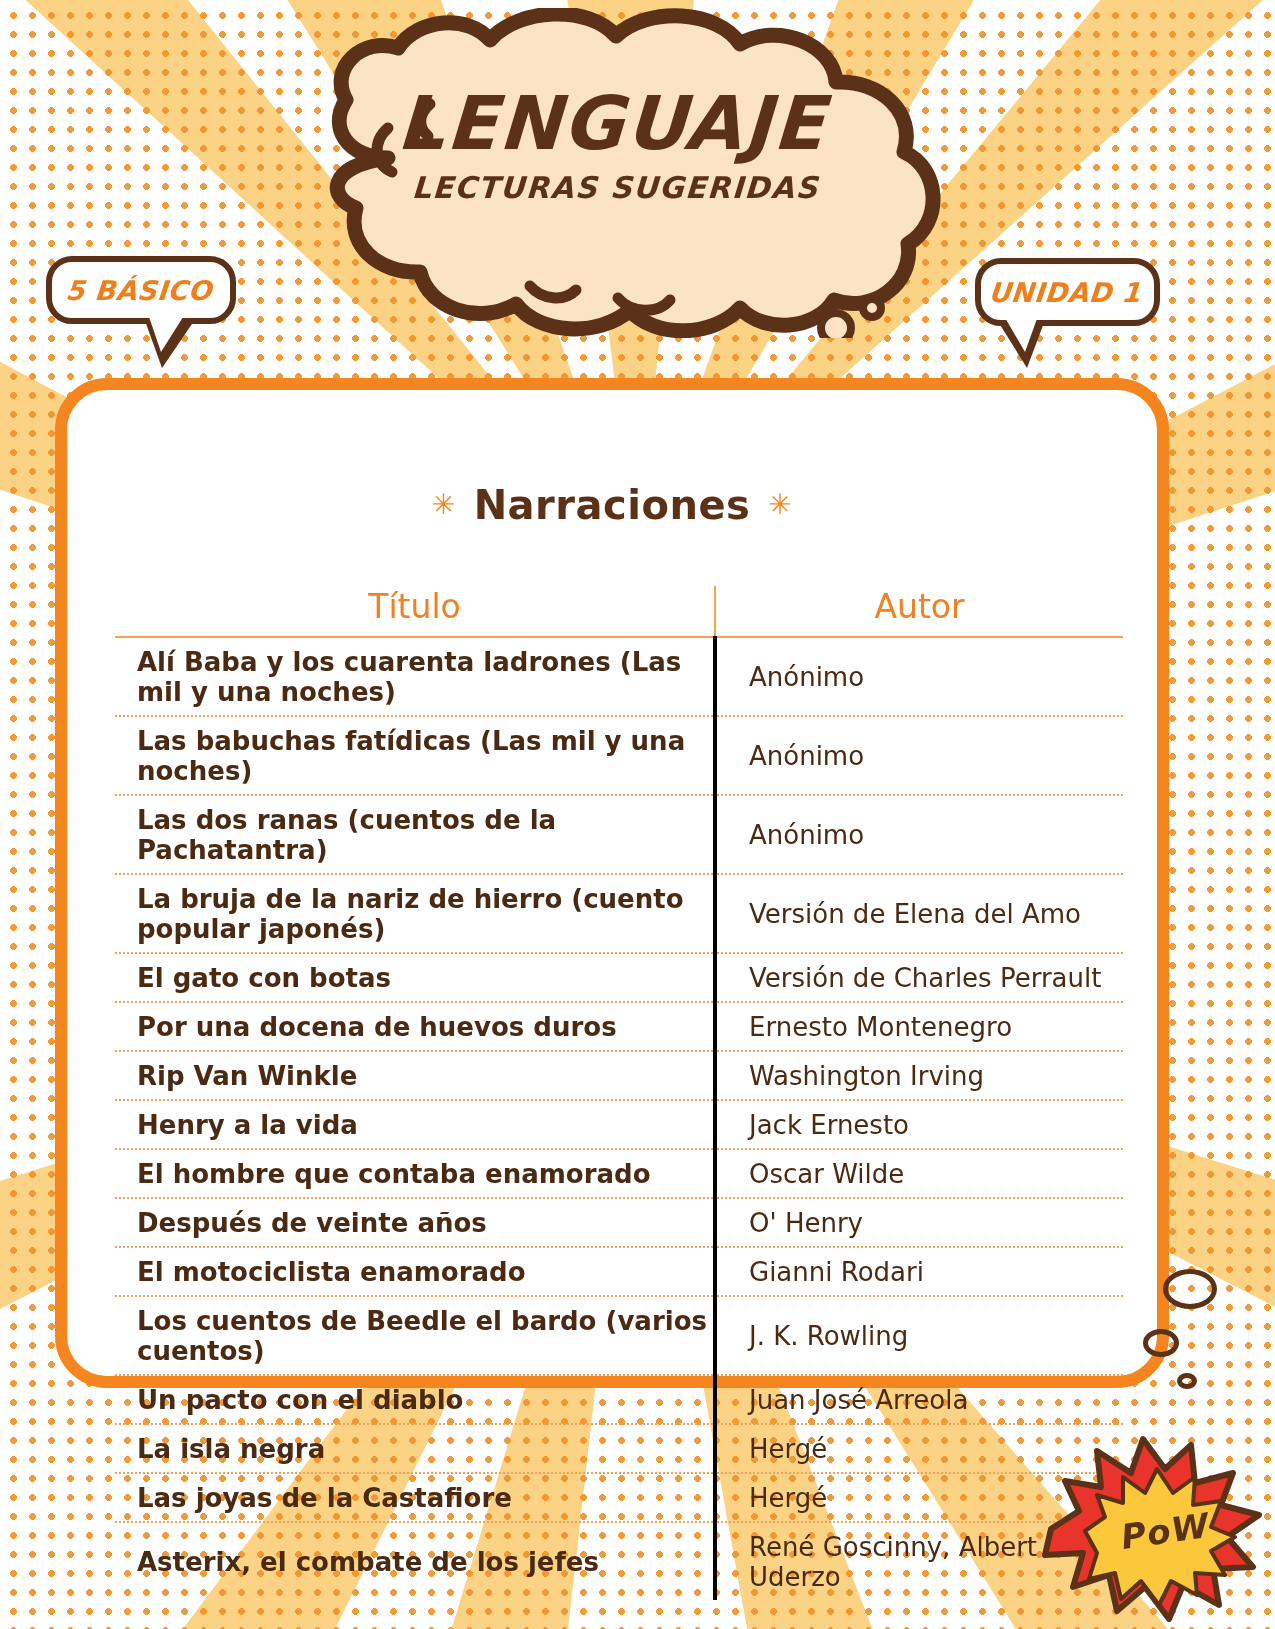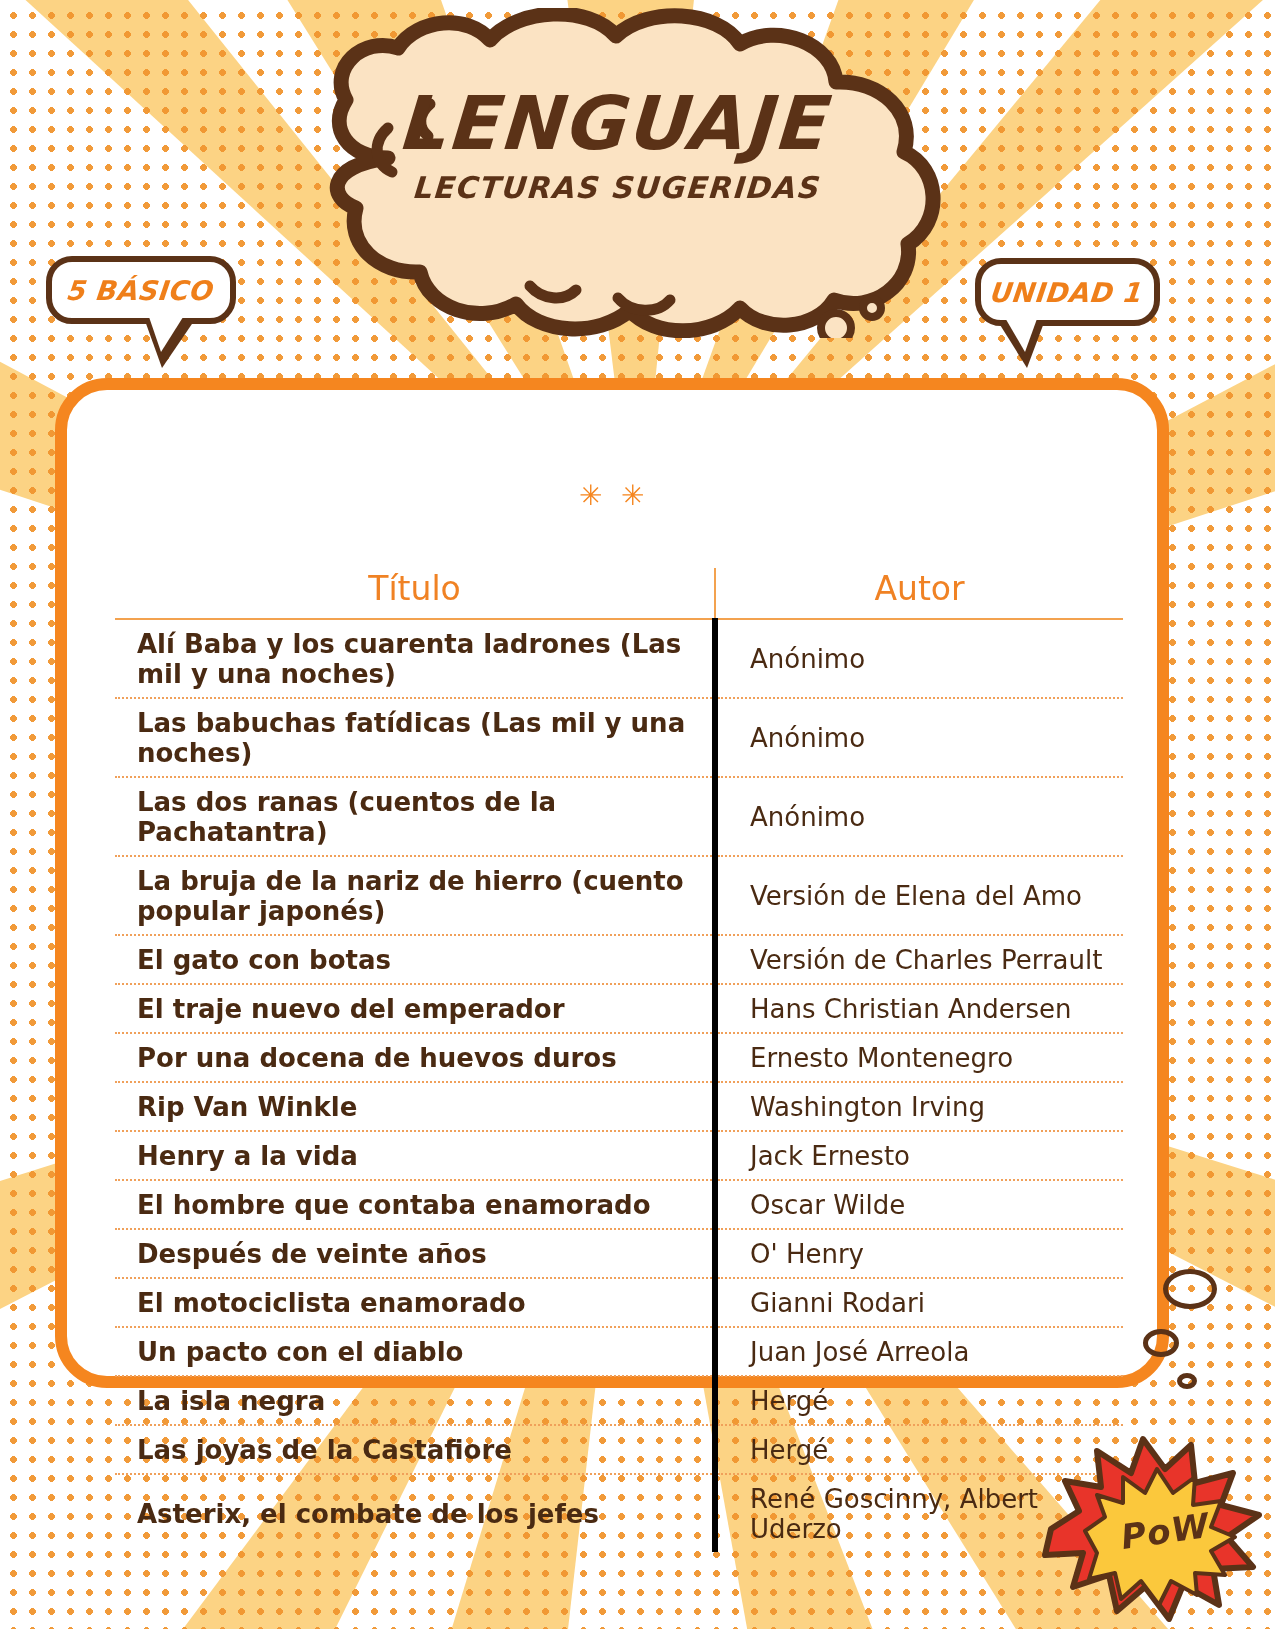--- a/index.html
+++ b/index.html
@@ -173,21 +173,21 @@
   }
   td.cell-title {
     color: #4a2a12;
     font-weight: 700;
     padding-left: 22px;
   }
   td.cell-author {
     color: #4a2a12;
     font-weight: 400;
     padding-left: 32px;
-    border-left: 6px solid #000000;
+    border-left: 4px solid #000000;
   }
   tr:last-child td { border-bottom: none; }
 
   
   #pow {
     position: absolute;
     right: 10px;
     bottom: 6px;
     width: 230px;
     height: 190px;
@@ -279,20 +279,21 @@
 <div class="bubble" id="bubble-right">
   <span class="bubble-text">UNIDAD 1</span>
   <span class="tail"></span>
   <span class="tail-in"></span>
 </div>
 
 <div id="panel">
   <div id="panel-inner">
     <div id="section-title">
       <span class="spark">✳</span>
+      <span>Narraciones</span>
       <span class="spark">✳</span>
     </div>
 
     <table>
       <thead>
         <tr>
           <th class="col-title">Título</th>
           <th class="col-author">Autor</th>
         </tr>
       </thead>
@@ -311,24 +312,20 @@
           </tr>
           <tr>
             <td class="cell-title">La bruja de la nariz de hierro (cuento popular japonés)</td>
             <td class="cell-author">Versión de Elena del Amo</td>
           </tr>
           <tr>
             <td class="cell-title">El gato con botas</td>
             <td class="cell-author">Versión de Charles Perrault</td>
           </tr>
           <tr>
-            <td class="cell-title">El traje nuevo del emperador</td>
-            <td class="cell-author">Hans Christian Andersen</td>
-          </tr>
-          <tr>
             <td class="cell-title">Por una docena de huevos duros</td>
             <td class="cell-author">Ernesto Montenegro</td>
           </tr>
           <tr>
             <td class="cell-title">Rip Van Winkle</td>
             <td class="cell-author">Washington Irving</td>
           </tr>
           <tr>
             <td class="cell-title">Henry a la vida</td>
             <td class="cell-author">Jack Ernesto</td>
@@ -337,20 +334,24 @@
             <td class="cell-title">El hombre que contaba enamorado</td>
             <td class="cell-author">Oscar Wilde</td>
           </tr>
           <tr>
             <td class="cell-title">Después de veinte años</td>
             <td class="cell-author">O' Henry</td>
           </tr>
           <tr>
             <td class="cell-title">El motociclista enamorado</td>
             <td class="cell-author">Gianni Rodari</td>
+          </tr>
+          <tr>
+            <td class="cell-title">Los cuentos de Beedle el bardo (varios cuentos)</td>
+            <td class="cell-author">J. K. Rowling</td>
           </tr>
           <tr>
             <td class="cell-title">Un pacto con el diablo</td>
             <td class="cell-author">Juan José Arreola</td>
           </tr>
           <tr>
             <td class="cell-title">La isla negra</td>
             <td class="cell-author">Hergé</td>
           </tr>
           <tr>

